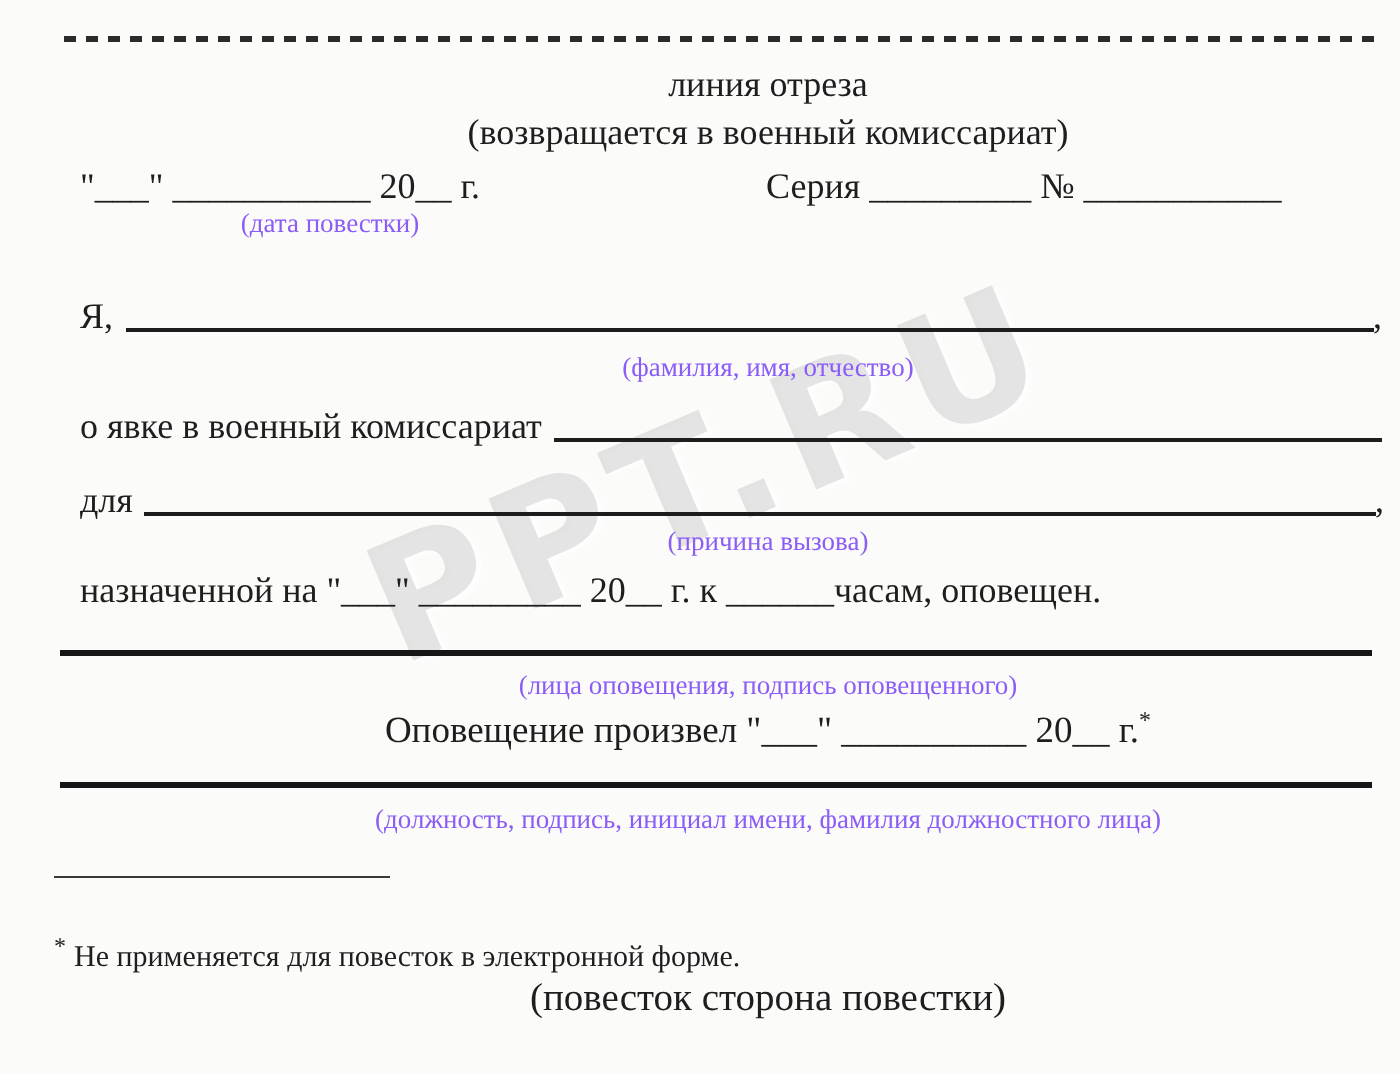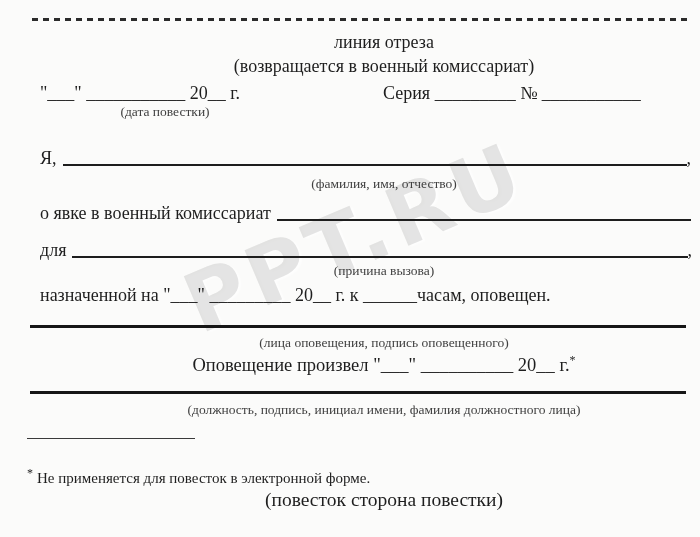--- a/index.html
+++ b/index.html
@@ -33,21 +33,21 @@
   }
 
   
   .dashed-line {
     left: 32px; top: 18px; width: 656px; height: 3px;
     background: repeating-linear-gradient(90deg, #2b2b2b 0 6px, transparent 6px 11px);
   }
 
   .center-text { left: 0; width: 700px; text-align: center; margin-left: 34px; }
   .main-size { font-size: 18px; line-height: 22px; }
-  .caption { font-size: 13.5px; color: #404040; text-align: center; }
+  .caption { font-size: 13.5px; color: #8b5cf6; text-align: center; }
 
   .cut-label { top: 31px; }
   .return-note { top: 55px; }
 
   .date-left { left: 40px; top: 82px; white-space: pre; }
   .series-right { left: 383px; top: 82px; white-space: pre; }
   .date-caption { left: 85px; top: 104px; width: 160px; }
 
   .flex-row {
     display: flex;

